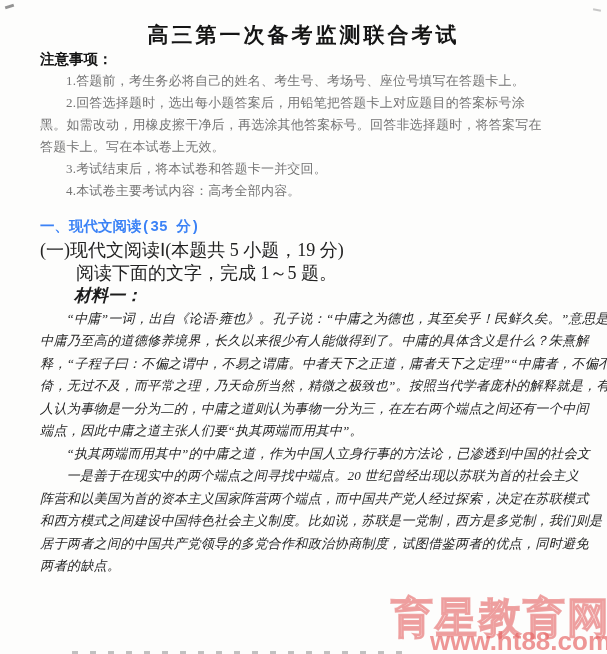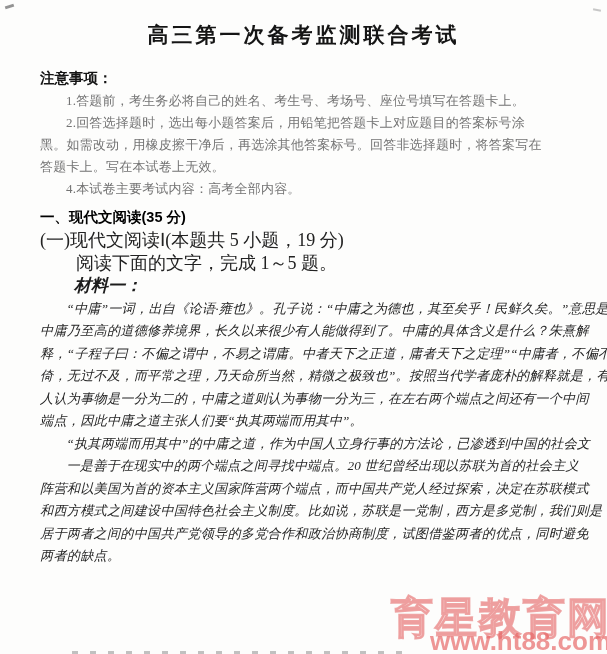--- a/index.html
+++ b/index.html
@@ -33,42 +33,41 @@
     font-family: "Liberation Sans", sans-serif;
     font-weight: bold;
     font-size: 28px;
     margin-top: 4px;
     line-height: 1.2;
     color: #151515;
   }
   .doc-subject .sub-char { display: inline-block; }
   .doc-subject .sub-char:first-child { margin-right: 52px; }
   .notice-heading {
-    margin-top: 20px;
-    font-family: Liberation Mono, monospace;
+    font-family: Liberation Serif, serif;
     font-weight: bold;
     font-size: 14.5px;
     line-height: 22px;
     color: #141414;
   }
   .body-line {
     font-size: 13px;
     line-height: 22px;
     white-space: nowrap;
     letter-spacing: 0.2px;
     color: #737373;
   }
   .indent { text-indent: 2em; }
   .section-heading {
-    margin-top: 6px;
-    font-family: Liberation Sans, sans-serif;
+    margin-top: 14px;
+    font-family: Liberation Mono, monospace;
     font-weight: bold;
     font-size: 14.5px;
     line-height: 23px;
-    color: #000000;
+    color: #3b82f6;
   }
   .section-line {
     font-size: 18px;
     line-height: 23px;
     white-space: nowrap;
     color: #222;
   }
   .material-label {
     font-weight: bold;
     font-style: italic;
@@ -138,20 +137,21 @@
   <div class="scan-artifact artifact-tr"></div>
 
   <div class="content">
     <div class="doc-title">高三第一次备考监测联合考试</div>
 
     <div class="notice-heading">注意事项：</div>
     <div class="body-line indent">1.答题前，考生务必将自己的姓名、考生号、考场号、座位号填写在答题卡上。</div>
     <div class="body-line indent">2.回答选择题时，选出每小题答案后，用铅笔把答题卡上对应题目的答案标号涂</div>
     <div class="body-line">黑。如需改动，用橡皮擦干净后，再选涂其他答案标号。回答非选择题时，将答案写在</div>
     <div class="body-line">答题卡上。写在本试卷上无效。</div>
+    <div class="body-line indent">3.考试结束后，将本试卷和答题卡一并交回。</div>
     <div class="body-line indent">4.本试卷主要考试内容：高考全部内容。</div>
 
     <div class="section-heading">一、现代文阅读(35 分)</div>
     <div class="section-line">(一)现代文阅读Ⅰ(本题共 5 小题，19 分)</div>
     <div class="section-line indent">阅读下面的文字，完成 1～5 题。</div>
 
     <div class="material-label">材料一：</div>
     <div class="material-line indent">“中庸”一词，出自《论语·雍也》。孔子说：“中庸之为德也，其至矣乎！民鲜久矣。”意思是，</div>
     <div class="material-line">中庸乃至高的道德修养境界，长久以来很少有人能做得到了。中庸的具体含义是什么？朱熹解</div>
     <div class="material-line">释，“子程子曰：不偏之谓中，不易之谓庸。中者天下之正道，庸者天下之定理”“中庸者，不偏不</div>

